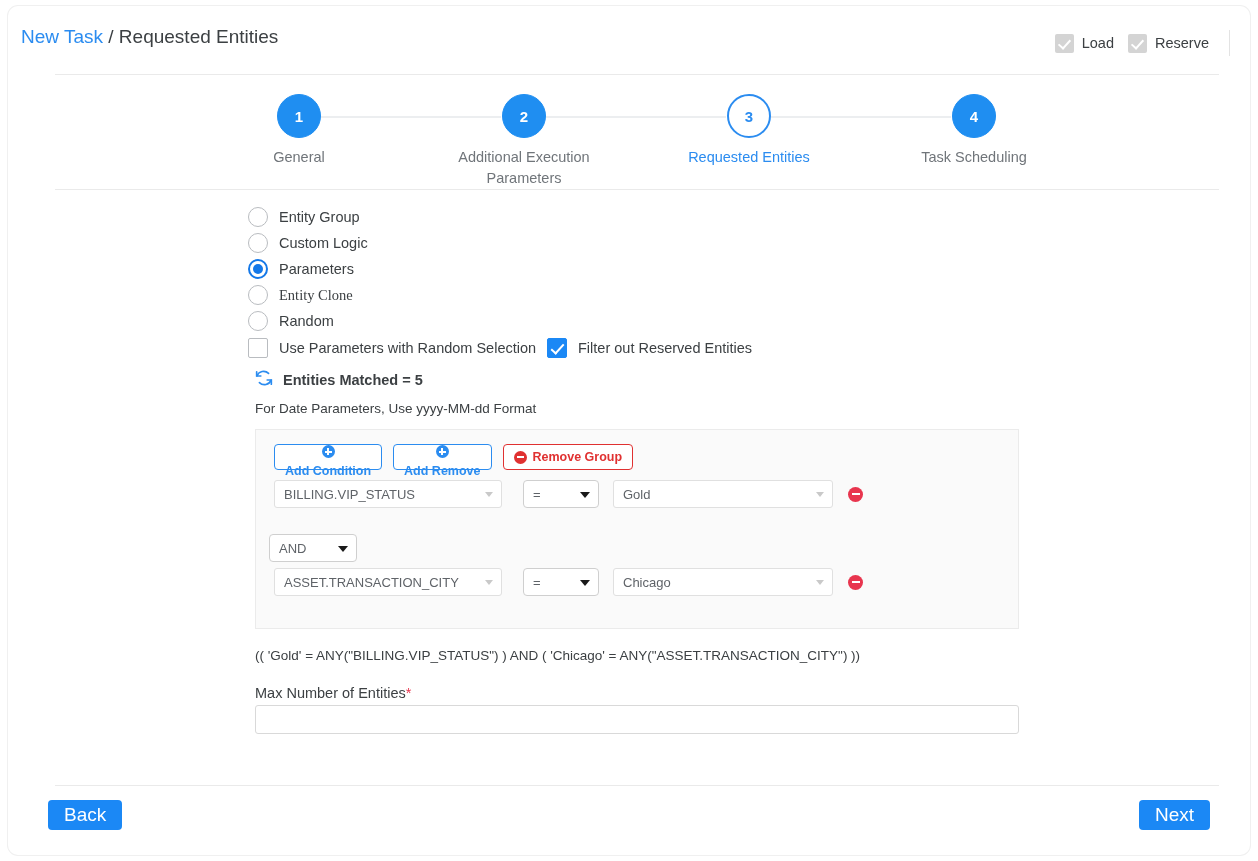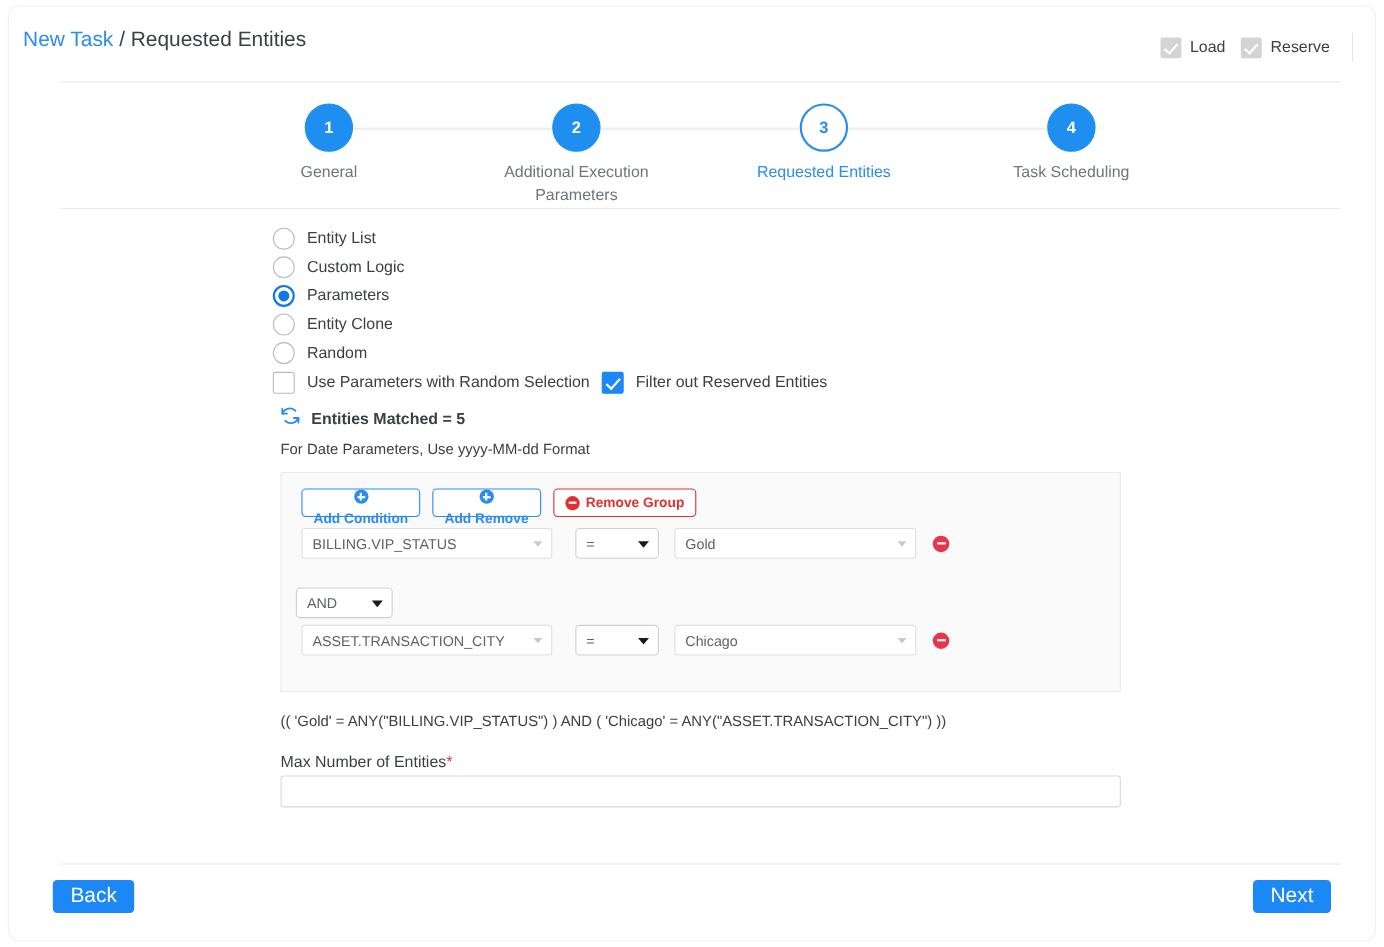--- a/index.html
+++ b/index.html
@@ -478,31 +478,31 @@
         <div class="slabel">Task Scheduling</div>
       </div>
     </div>
 
     <div class="rule rule-mid"></div>
 
     <div class="form-area">
 
       <div class="radio-row" style="top:198px;">
         <span class="radio"></span>
-        <span class="rlabel">Entity List</span>
+        <span class="rlabel">Entity Group</span>
       </div>
       <div class="radio-row" style="top:224px;">
         <span class="radio"></span>
         <span class="rlabel">Custom Logic</span>
       </div>
       <div class="radio-row" style="top:250px;">
         <span class="radio checked"></span>
         <span class="rlabel">Parameters</span>
       </div>
-      <div class="radio-row" style="top:276px;">
+      <div class="radio-row" style="top:276px;font-family:Liberation Serif, serif;">
         <span class="radio"></span>
         <span class="rlabel">Entity Clone</span>
       </div>
       <div class="radio-row" style="top:302px;">
         <span class="radio"></span>
         <span class="rlabel">Random</span>
       </div>
 
       <div class="radio-row" style="top:329px;">
         <span class="checkbox"></span>

